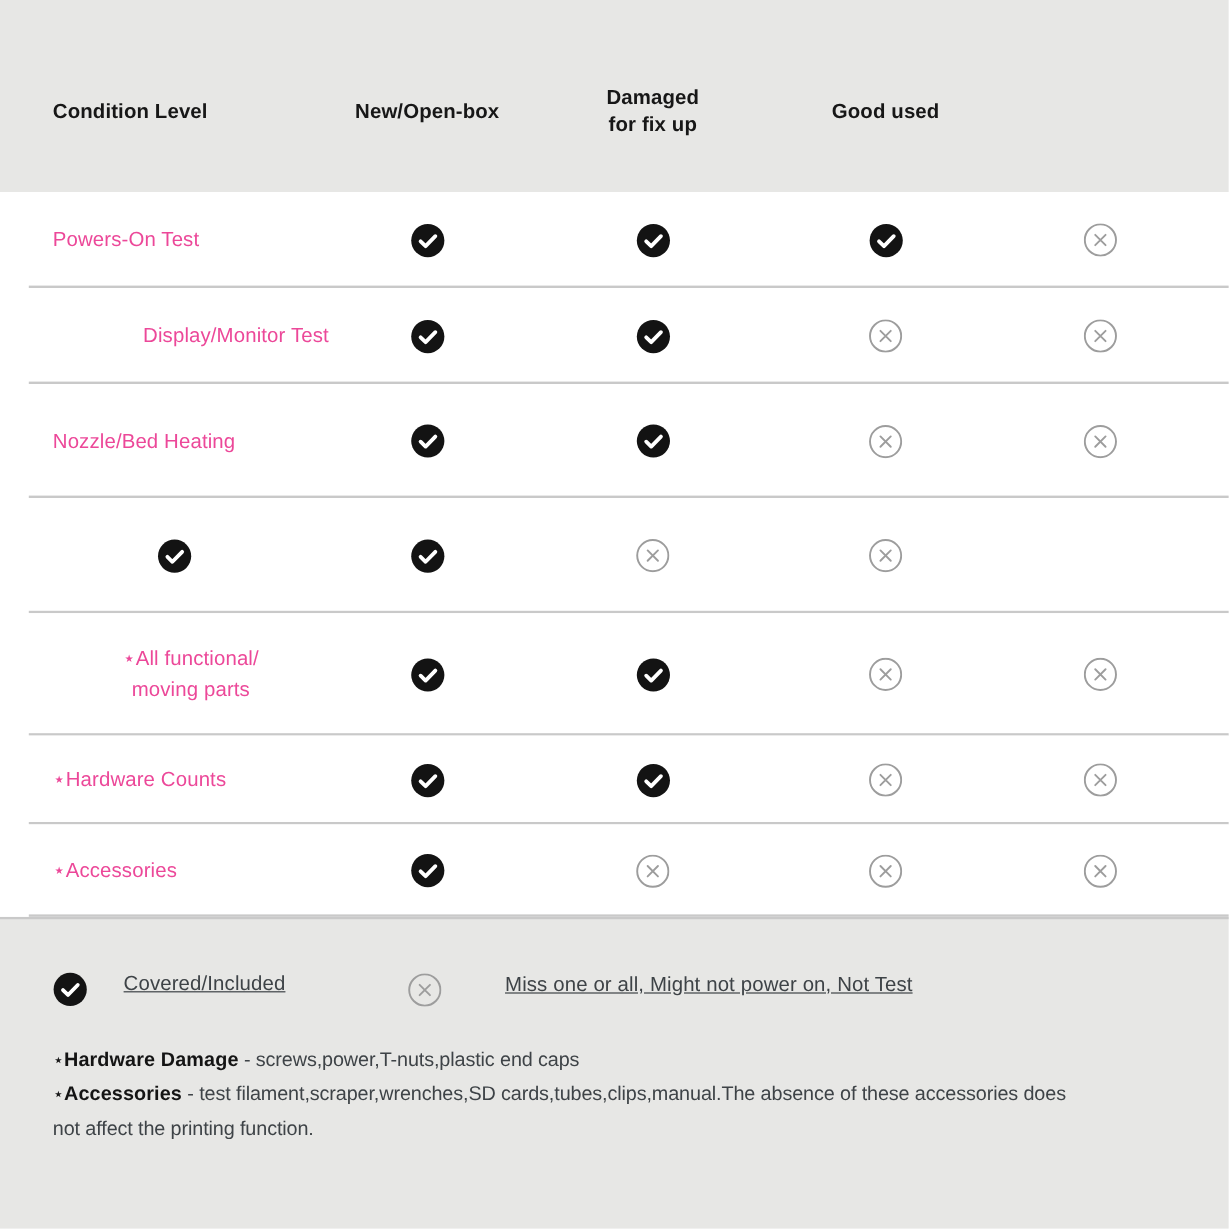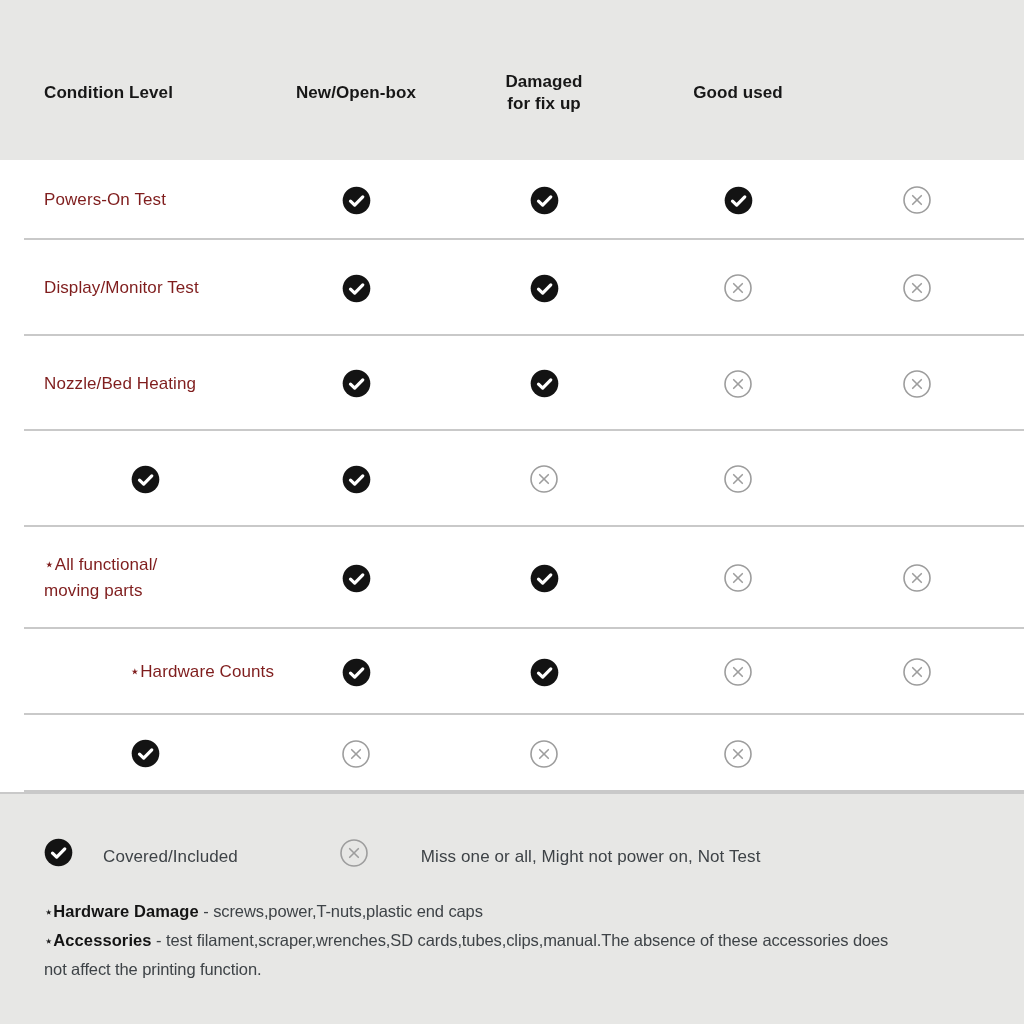--- a/index.html
+++ b/index.html
@@ -45,31 +45,31 @@
     background: #ffffff;
   }
   .trow::after {
     content: "";
     position: absolute;
     left: 24px; right: 0; bottom: 0;
     height: 2px;
     background: #c9c9c9;
   }
   .table-body .trow:nth-child(1) { height: 80px; }
-  .table-body .trow:nth-child(2) { height: 96px; }
+  .table-body .trow:nth-child(2) { height: 80px; text-align: right; }
   .table-body .trow:nth-child(3) { height: 95px; }
   .table-body .trow:nth-child(4) { height: 96px; }
-  .table-body .trow:nth-child(5) { height: 102px; }
-  .table-body .trow:nth-child(6) { height: 86px; text-align: right; }
+  .table-body .trow:nth-child(5) { height: 102px; text-align: center; }
+  .table-body .trow:nth-child(6) { height: 74px; }
   .table-body .trow:nth-child(7) { height: 77px; }
 
   .cell.label-cell { padding-left: 44px; padding-right: 16px; }
   .row-label {
     font-size: 17px;
-    color: #7f1d1d;
+    color: #ec4899;
     line-height: 26px;
     white-space: pre-line;
     letter-spacing: 0.1px;
   }
   .cell.icon-cell { display: flex; justify-content: center; align-items: center; }
 
   .icon { display: inline-flex; align-items: center; justify-content: center; }
   .icon.check { width: 29px; height: 29px; color: #131313; }
   .icon.cross { width: 28px; height: 28px; color: #9d9d9d; }
   .icon svg { width: 100%; height: 100%; display: block; }
@@ -79,21 +79,21 @@
     flex: 1;
     background: #e7e7e5;
     border-top: 2px solid #c9c9c9;
     padding: 0 44px;
   }
   .legend {
     padding-top: 44px;
     display: flex;
     align-items: center;
   }
-  .legend-item { display: flex; align-items: flex-end; }
+  .legend-item { display: flex; align-items: flex-start; text-decoration: underline; }
   .legend-item .legend-label {
     font-size: 17px;
     color: #3e4347;
     margin-left: 30px;
     letter-spacing: 0.1px;
   }
   .legend-item.second { margin-left: 102px; gap: 23px; }
 
   .footnotes {
     margin-top: 30px;
@@ -334,20 +334,23 @@
         <div class="cell icon-cell">
           <span class="icon cross">
             <svg viewBox="0 0 28 28" aria-hidden="true">
               <circle cx="14" cy="14" r="13" fill="none" stroke="currentColor" stroke-width="1.6"></circle>
               <path d="M9.7 9.7 L18.3 18.3 M18.3 9.7 L9.7 18.3" fill="none" stroke="currentColor" stroke-width="1.6" stroke-linecap="round"></path>
             </svg>
           </span>
         </div>
       </div>
       <div class="trow">
+    <div class="cell label-cell">
+      <span class="row-label">⋆Accessories</span>
+    </div>
   <div class="cell icon-cell">
           <span class="icon check">
             <svg viewBox="0 0 30 30" aria-hidden="true">
               <circle cx="15" cy="15" r="14.3" fill="currentColor"></circle>
               <path d="M8.8 15.6 L13.1 19.8 L21.5 11.2" fill="none" stroke="#ffffff" stroke-width="3.3" stroke-linecap="round" stroke-linejoin="round"></path>
             </svg>
           </span>
         </div>
         <div class="cell icon-cell">
           <span class="icon cross">

